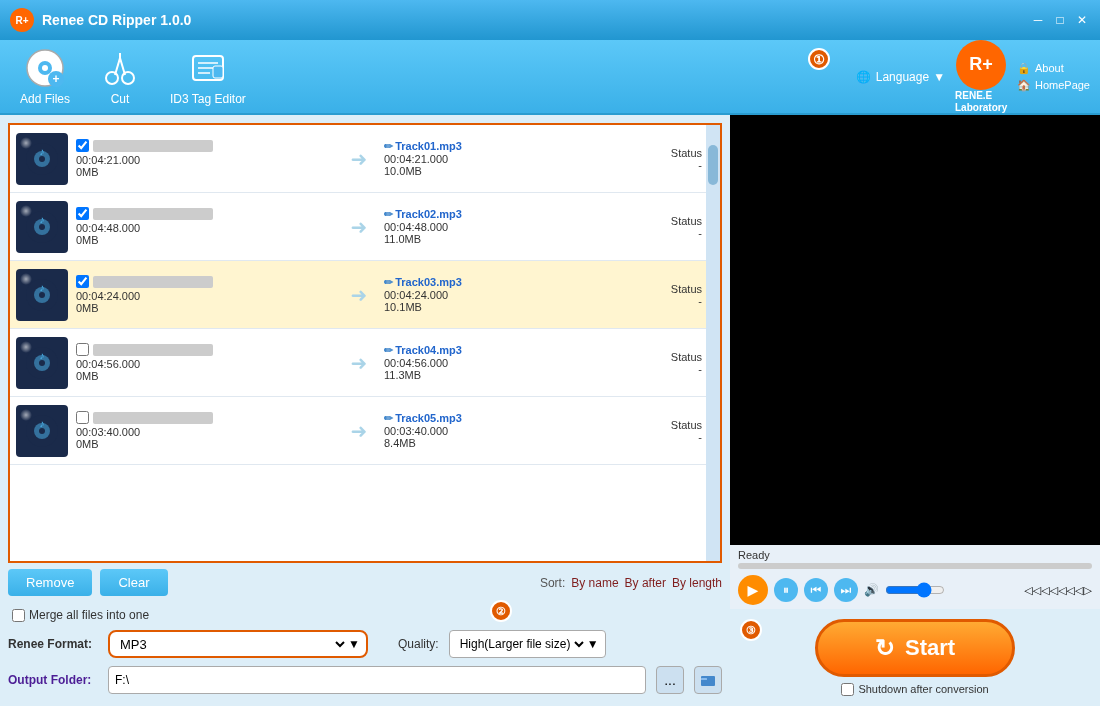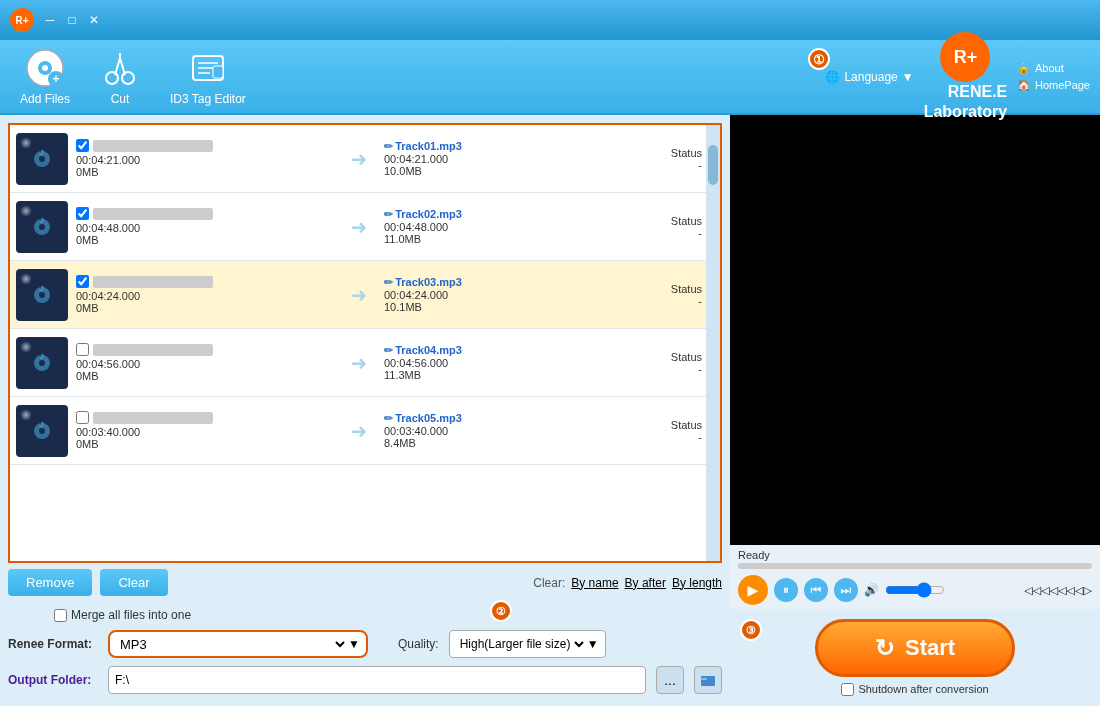--- a/index.html
+++ b/index.html
@@ -73,21 +73,21 @@
     #rene-logo {
       display: flex; flex-direction: column; align-items: center;
     }
     .rene-icon {
       width: 50px; height: 50px;
       background: #ff6600;
       border-radius: 50%;
       display: flex; align-items: center; justify-content: center;
       color: white; font-size: 18px; font-weight: bold;
     }
-    .rene-text { font-size: 16px; color: white; font-weight: bold; text-align: right; line-height: 1.2; }
+    .rene-text { font-size: 10px; color: white; font-weight: bold; text-align: left; line-height: 1.2; }
     .about-home {
       display: flex; flex-direction: column; gap: 4px;
     }
     .about-home-item {
       display: flex; align-items: center; gap: 4px;
       color: white; font-size: 11px; cursor: pointer;
     }
 
     
     #main {
@@ -198,34 +198,32 @@
     }
     .sort-row {
       margin-left: auto;
       display: flex;
       align-items: center;
       gap: 6px;
       font-size: 12px;
       color: #555;
     }
     .sort-link {
-      color: #000000;
+      color: #7f1d1d;
       cursor: pointer;
       font-size: 12px;
-      text-decoration: underline;
     }
 
     
     #options-row {
       display: flex;
       align-items: center;
       padding: 6px 0 4px 4px;
       gap: 10px;
       position: relative;
-      margin-left: 42px;
     }
     .merge-label { font-size: 12px; color: #333; display: flex; align-items: center; gap: 4px; }
     .step-badge {
       position: absolute;
       right: 210px;
       top: -2px;
       width: 22px; height: 22px;
       background: #e05a00;
       border-radius: 50%;
       display: flex; align-items: center; justify-content: center;
@@ -387,20 +385,21 @@
 
     .edit-pencil { font-size: 11px; color: #4488cc; margin-right: 2px; }
   </style>
 </head>
 <body>
 
 <div id="titlebar">
   <div class="logo-circle">
     <span>R+</span>
   </div>
+  <span class="app-title">Renee CD Ripper 1.0.0</span>
   <div class="win-controls">
     <div class="win-btn">─</div>
     <div class="win-btn">□</div>
     <div class="win-btn">✕</div>
   </div>
 </div>
 
 <div id="header">
   <div class="nav-item">
     <div class="nav-icon">
@@ -640,21 +639,21 @@
     </div>
         <div class="vscroll">
         <div class="vscroll-thumb"></div>
       </div>
     </div>
 
     <div id="btn-row">
       <button class="btn-remove">Remove</button>
       <button class="btn-clear">Clear</button>
       <div class="sort-row">
-        <span>Clear:</span>
+        <span>Sort:</span>
         <span class="sort-link">By name</span>
         <span class="sort-link">By after</span>
         <span class="sort-link">By length</span>
       </div>
     </div>
 
     <div id="options-row">
       <label class="merge-label">
         <input type="checkbox" style="">
         <span>Merge all files into one</span>

